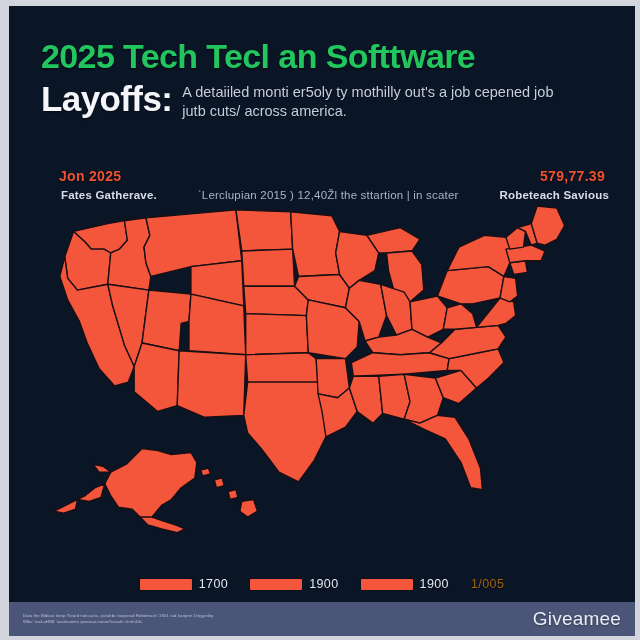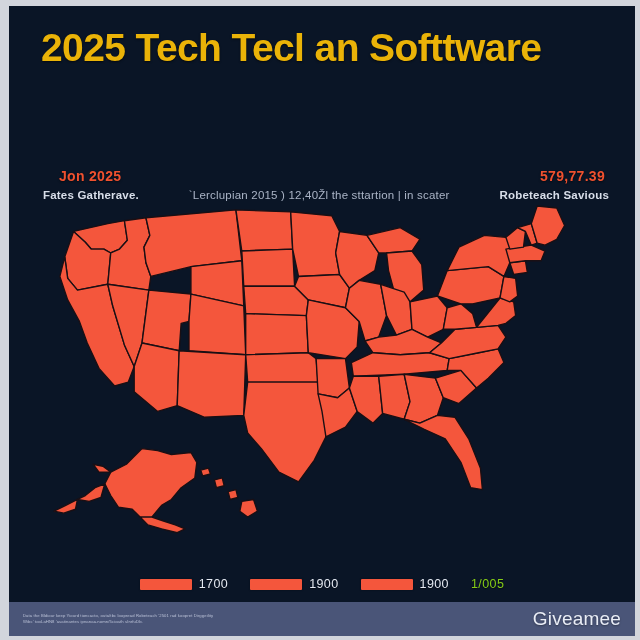--- a/index.html
+++ b/index.html
@@ -20,39 +20,40 @@
     width:100%; height:100%;
     background:#0a1526;
     overflow:hidden;
   }
 
   
   #header { position:absolute; left:0; top:0; width:100%; height:196px; }
 
   .title-block { position:absolute; left:32px; top:22px; width:575px; }
   .title-line1 {
-    font-size:39px; font-weight:bold; color:#eab308;
+    font-size:34px; font-weight:bold; color:#22c55e;
     letter-spacing:-0.6px; line-height:40px; white-space:nowrap;
     text-shadow:0 1px 2px rgba(0,0,0,.6);
+    margin-top:8px;
   }
   .title-row2 { display:flex; align-items:flex-start; margin-top:3px; }
   .title-line2 {
     font-size:35px; font-weight:bold; color:#f4f6fa;
     letter-spacing:-0.6px; line-height:40px; white-space:nowrap;
     text-shadow:0 1px 2px rgba(0,0,0,.6);
   }
   .subtitle {
     margin-left:10px; margin-top:4px;
     font-size:14.5px; color:#c6cedd; line-height:19px;
     max-width:378px;
     text-shadow:0 1px 1px rgba(0,0,0,.5);
   }
 
   .stats-row {
-    position:absolute; left:34px; top:140px; right:26px;
+    position:absolute; left:52px; top:140px; right:26px;
     display:flex; justify-content:space-between; align-items:baseline;
   }
   .stats-left, .stats-right {
     font-size:11.5px; font-weight:bold; color:#d8dee9;
     letter-spacing:.2px; white-space:nowrap;
   }
   .stats-mid {
     font-size:11.5px; color:#aab4c6; font-weight:normal;
     letter-spacing:.2px; white-space:nowrap;margin-top:43px;
   }
@@ -81,21 +82,21 @@
   .legend-item { display:flex; align-items:center; gap:7px; }
   .legend-swatch {
     width:52px; height:11px; border-radius:1px;
     box-shadow:0 0 2px rgba(0,0,0,.4);
   }
   .legend-label {
     font-size:12.5px; color:#e4e9f2; letter-spacing:.4px;
     text-shadow:0 1px 1px rgba(0,0,0,.5);
   }
   .legend-note {
-    font-size:12.5px; color:#84cc16; letter-spacing:.4px;
+    font-size:12.5px; color:#a16207; letter-spacing:.4px;
     text-shadow:0 1px 1px rgba(0,0,0,.5);
   }
 
   
   #footer {
     position:absolute; left:0; bottom:0; width:100%; height:34px;
     background:#4a5578;
     display:flex; align-items:center; justify-content:space-between;
     padding:0 14px;
     border-top:1px solid #5b6party;
@@ -114,20 +115,24 @@
 </head>
 <body>
 
 <div id="frame">
   <div id="poster">
 
     <div id="header">
 
       <div class="title-block">
         <div class="title-line1">2025 Tech Tecl an Softtware</div>
+        <div class="title-row2">
+          <div class="title-line2">Layoffs:</div>
+          <div class="subtitle">A detaiiled monti er5oly ty mothilly out's a job cepened job jutb cuts/ across america.</div>
+        </div>
       </div>
 
       <div class="stats-row">
         <span class="stats-left">Fates Gatherave.</span>
         <span class="stats-mid">`Lerclupian 2015 ) 12,40Žl the sttartion | in scater</span>
         <span class="stats-right">Robeteach Savious</span>
       </div>
 
       <div class="values-row">
         <span class="value-left">Jon 2025</span>

